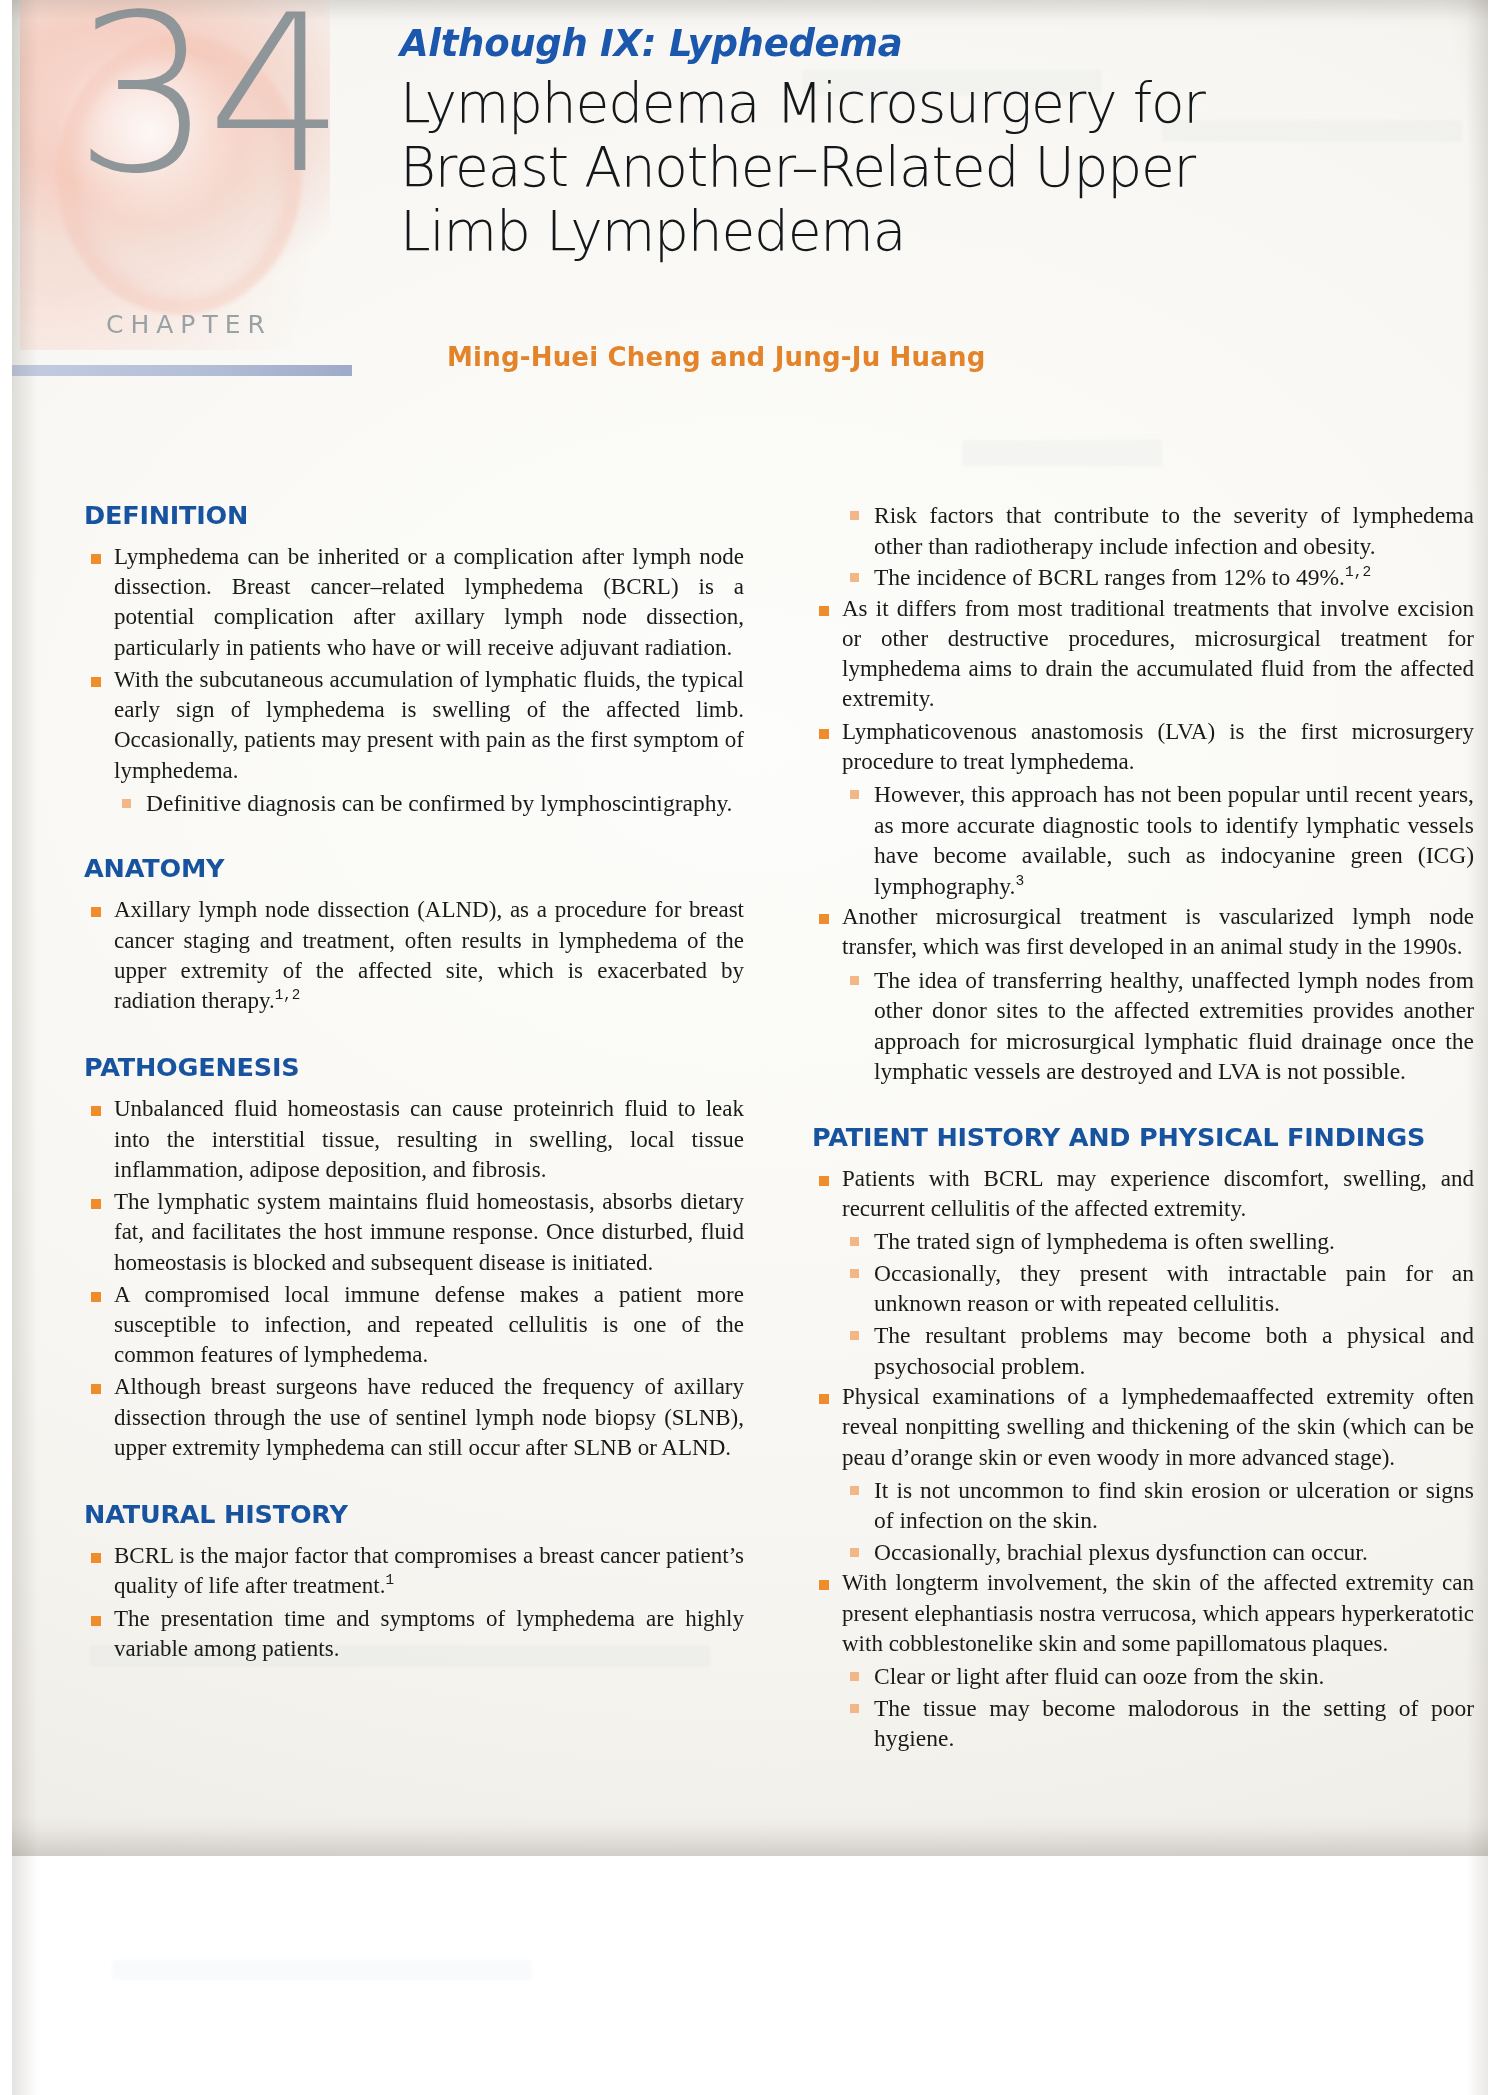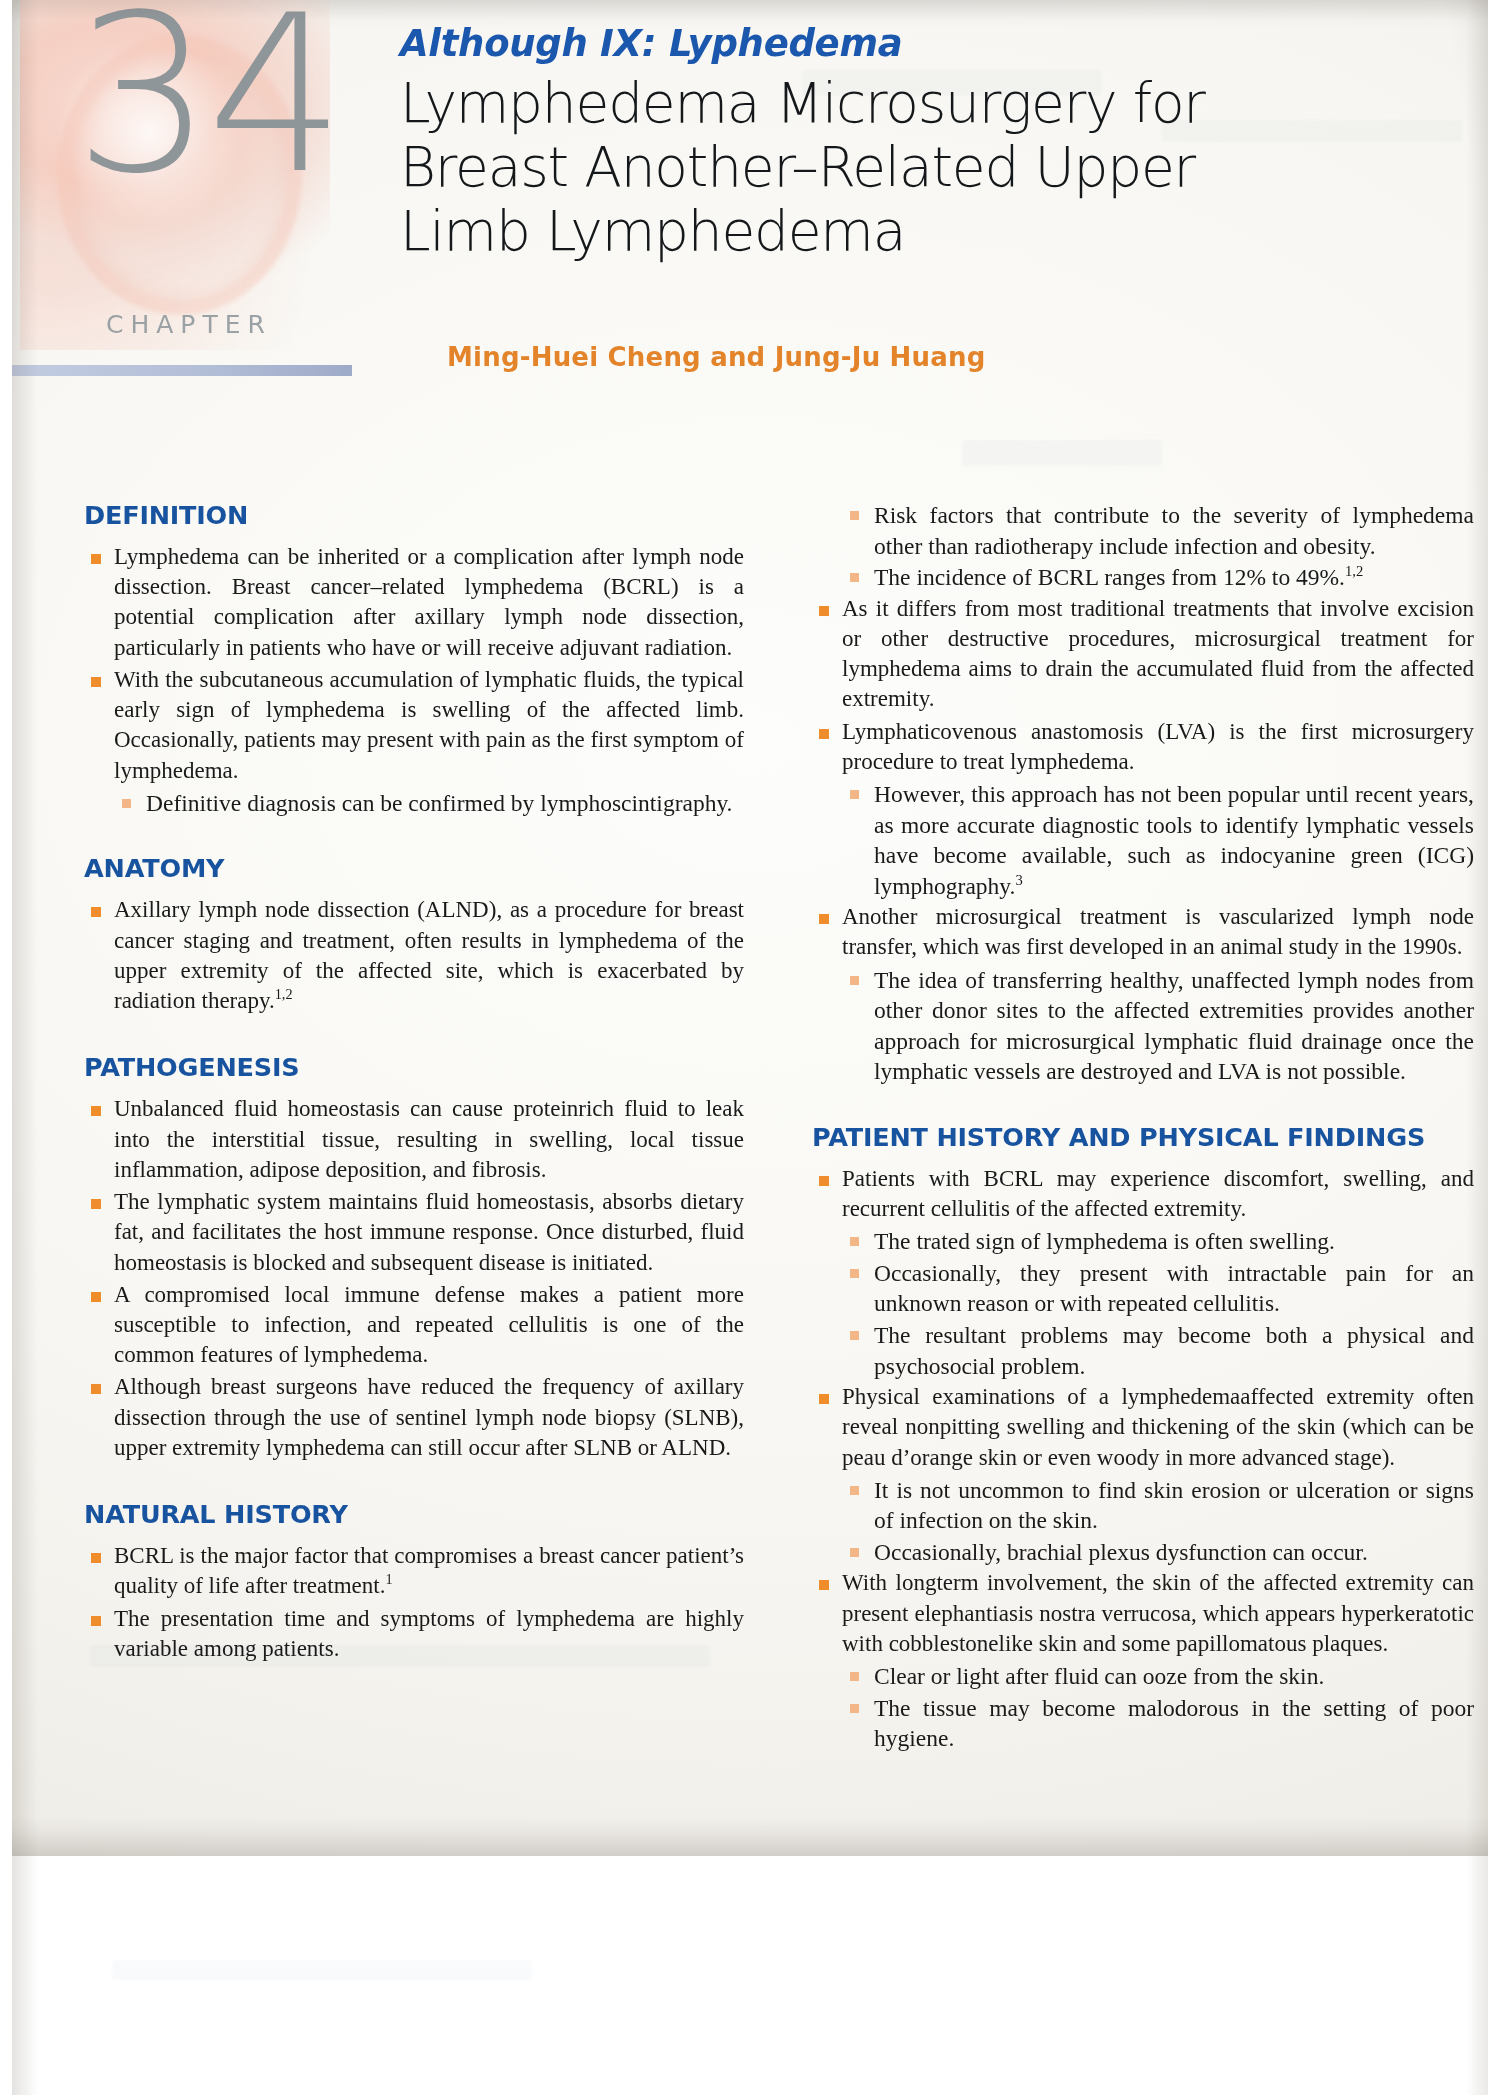--- a/index.html
+++ b/index.html
@@ -156,21 +156,21 @@
     text-align: justify;
     hyphens: manual;
   }
   ul.b2 > li:before {
     content:"";
     position:absolute; left: 8px; top: 11px;
     width: 9px; height: 9px;
     background: #f3b687;
   }
 
-  sup { font-size: 0.62em; vertical-align: super; line-height: 0; }
+  sup { font-size: 0.62em; vertical-align: super; line-height: 0; font-family: Liberation Mono, monospace; }
 
   
   .edge-shadow-left {
     position:absolute; left:0; top:0; width:26px; height:2095px;
     background: linear-gradient(90deg, rgba(90,80,70,0.16), rgba(0,0,0,0));
     pointer-events:none;
   }
   .edge-shadow-right {
     position:absolute; right:0; top:0; width:34px; height:2095px;
     background: linear-gradient(270deg, rgba(90,80,70,0.20), rgba(0,0,0,0));

